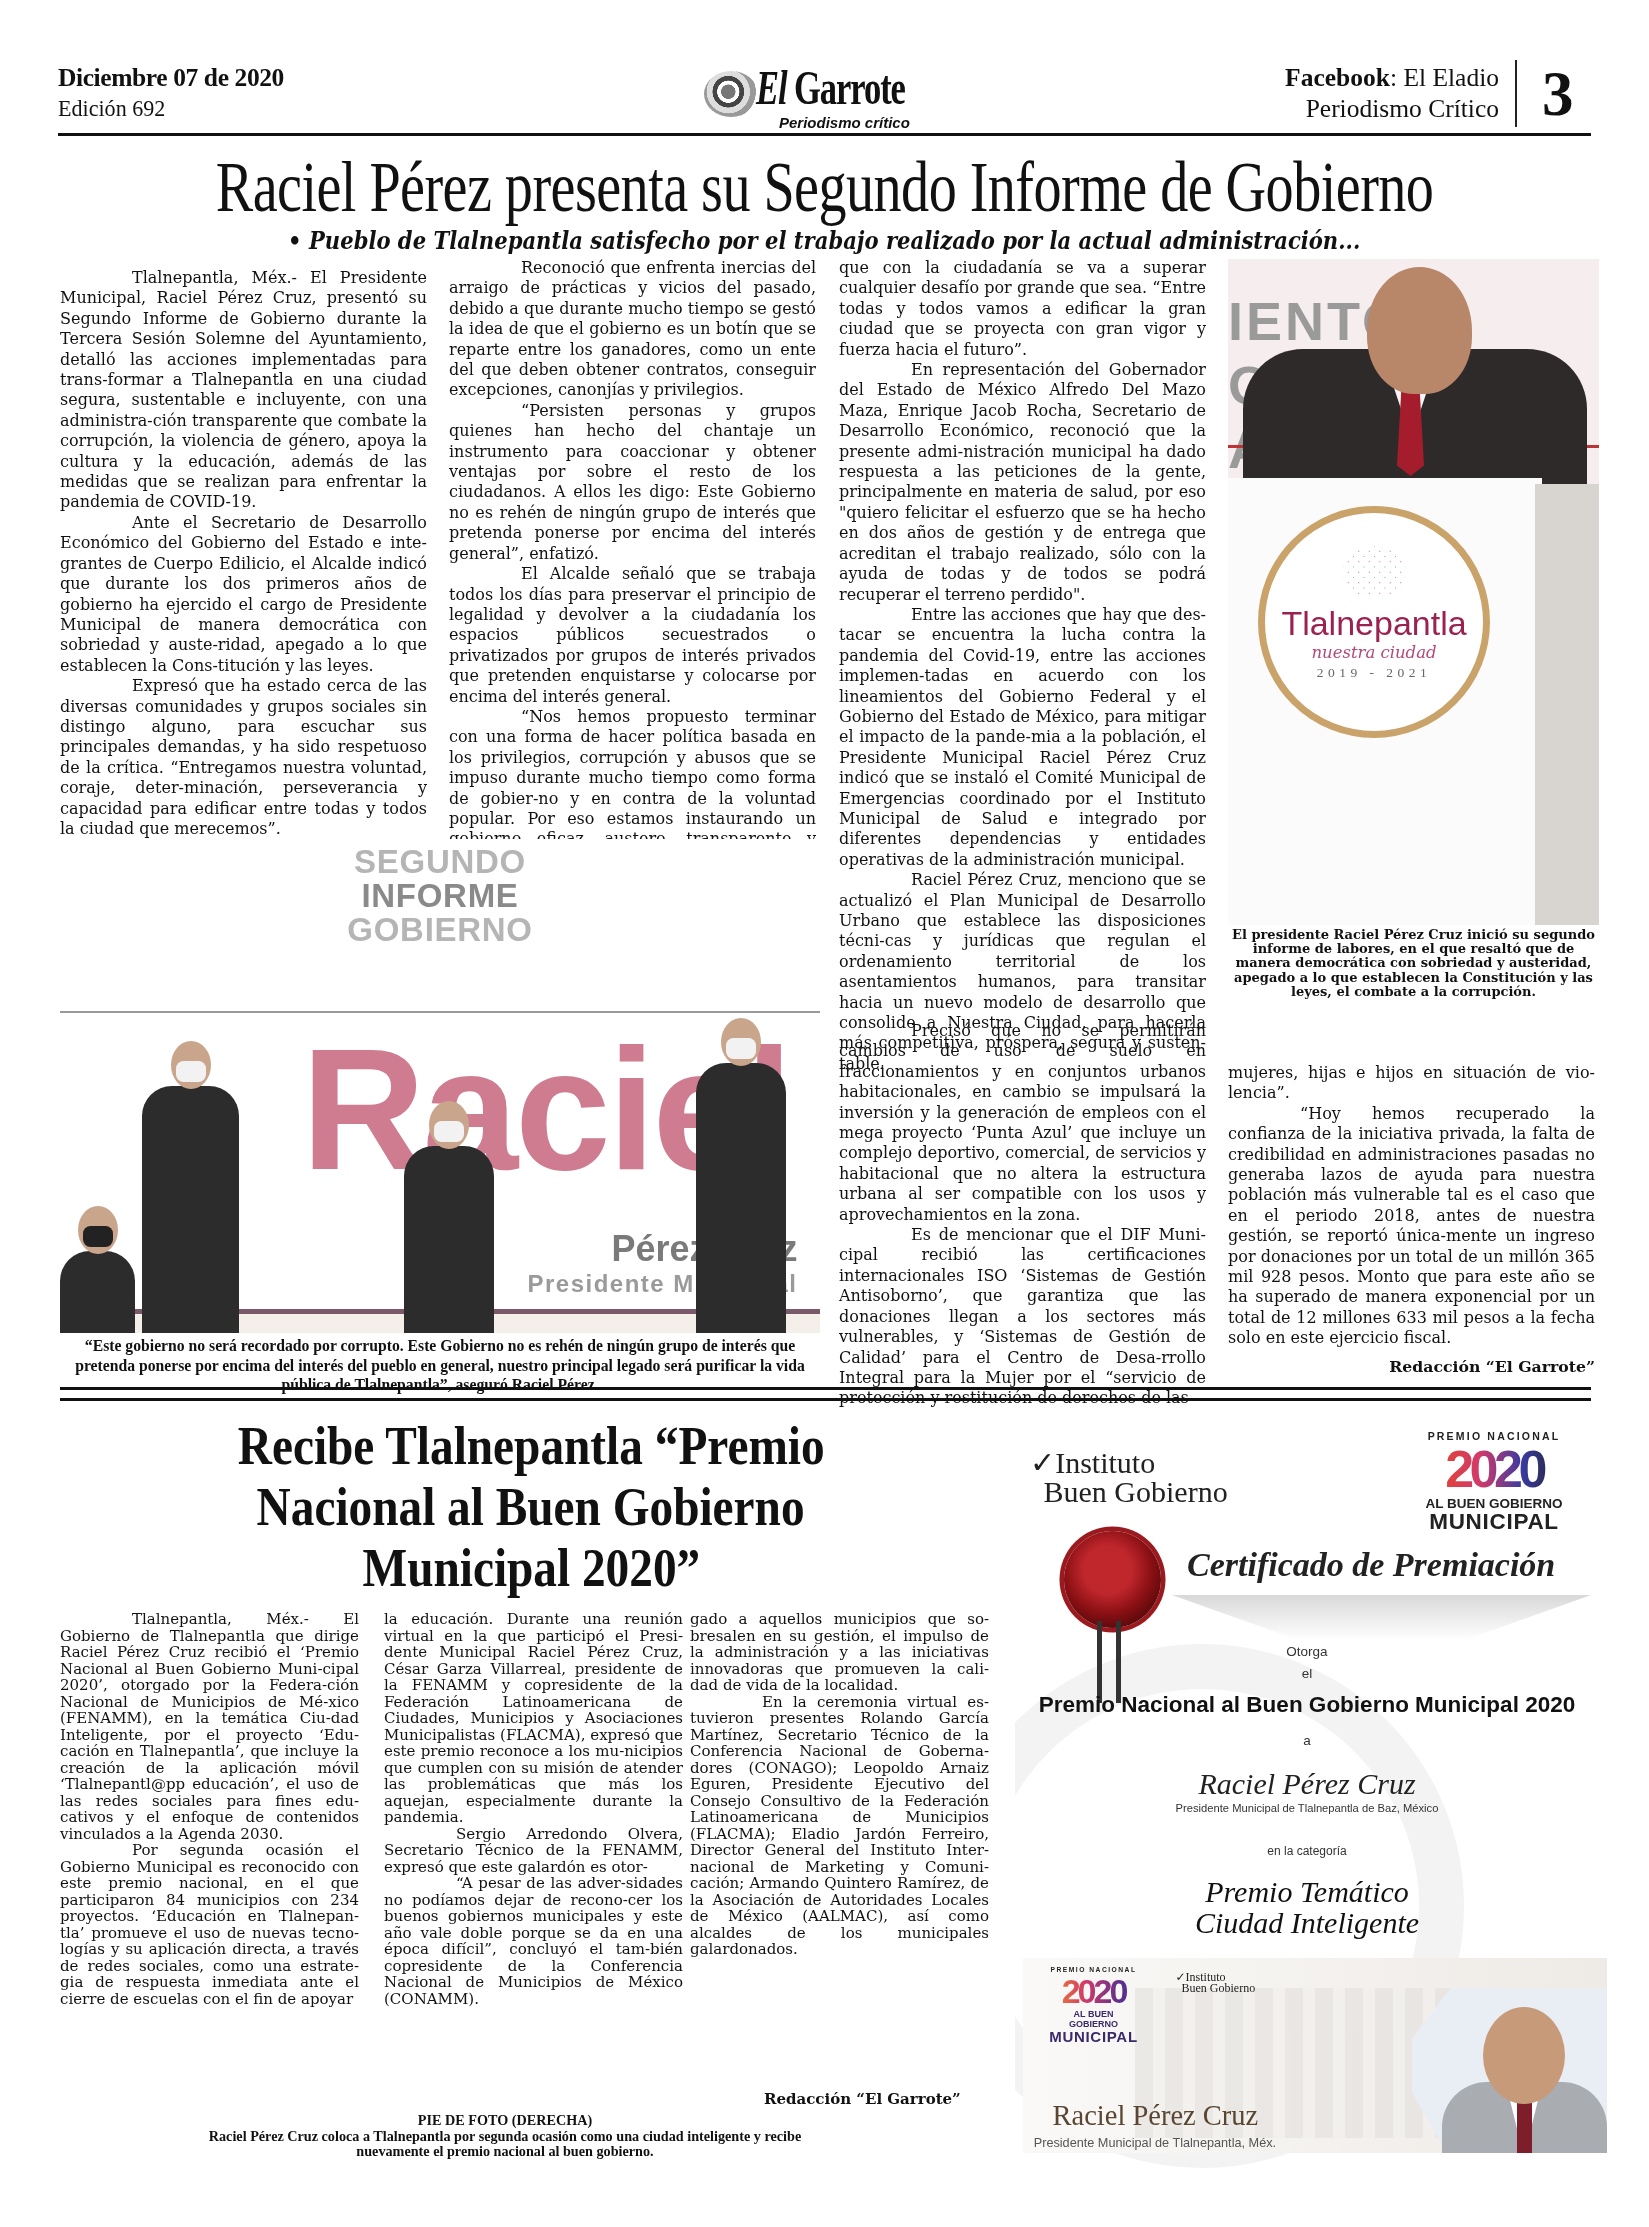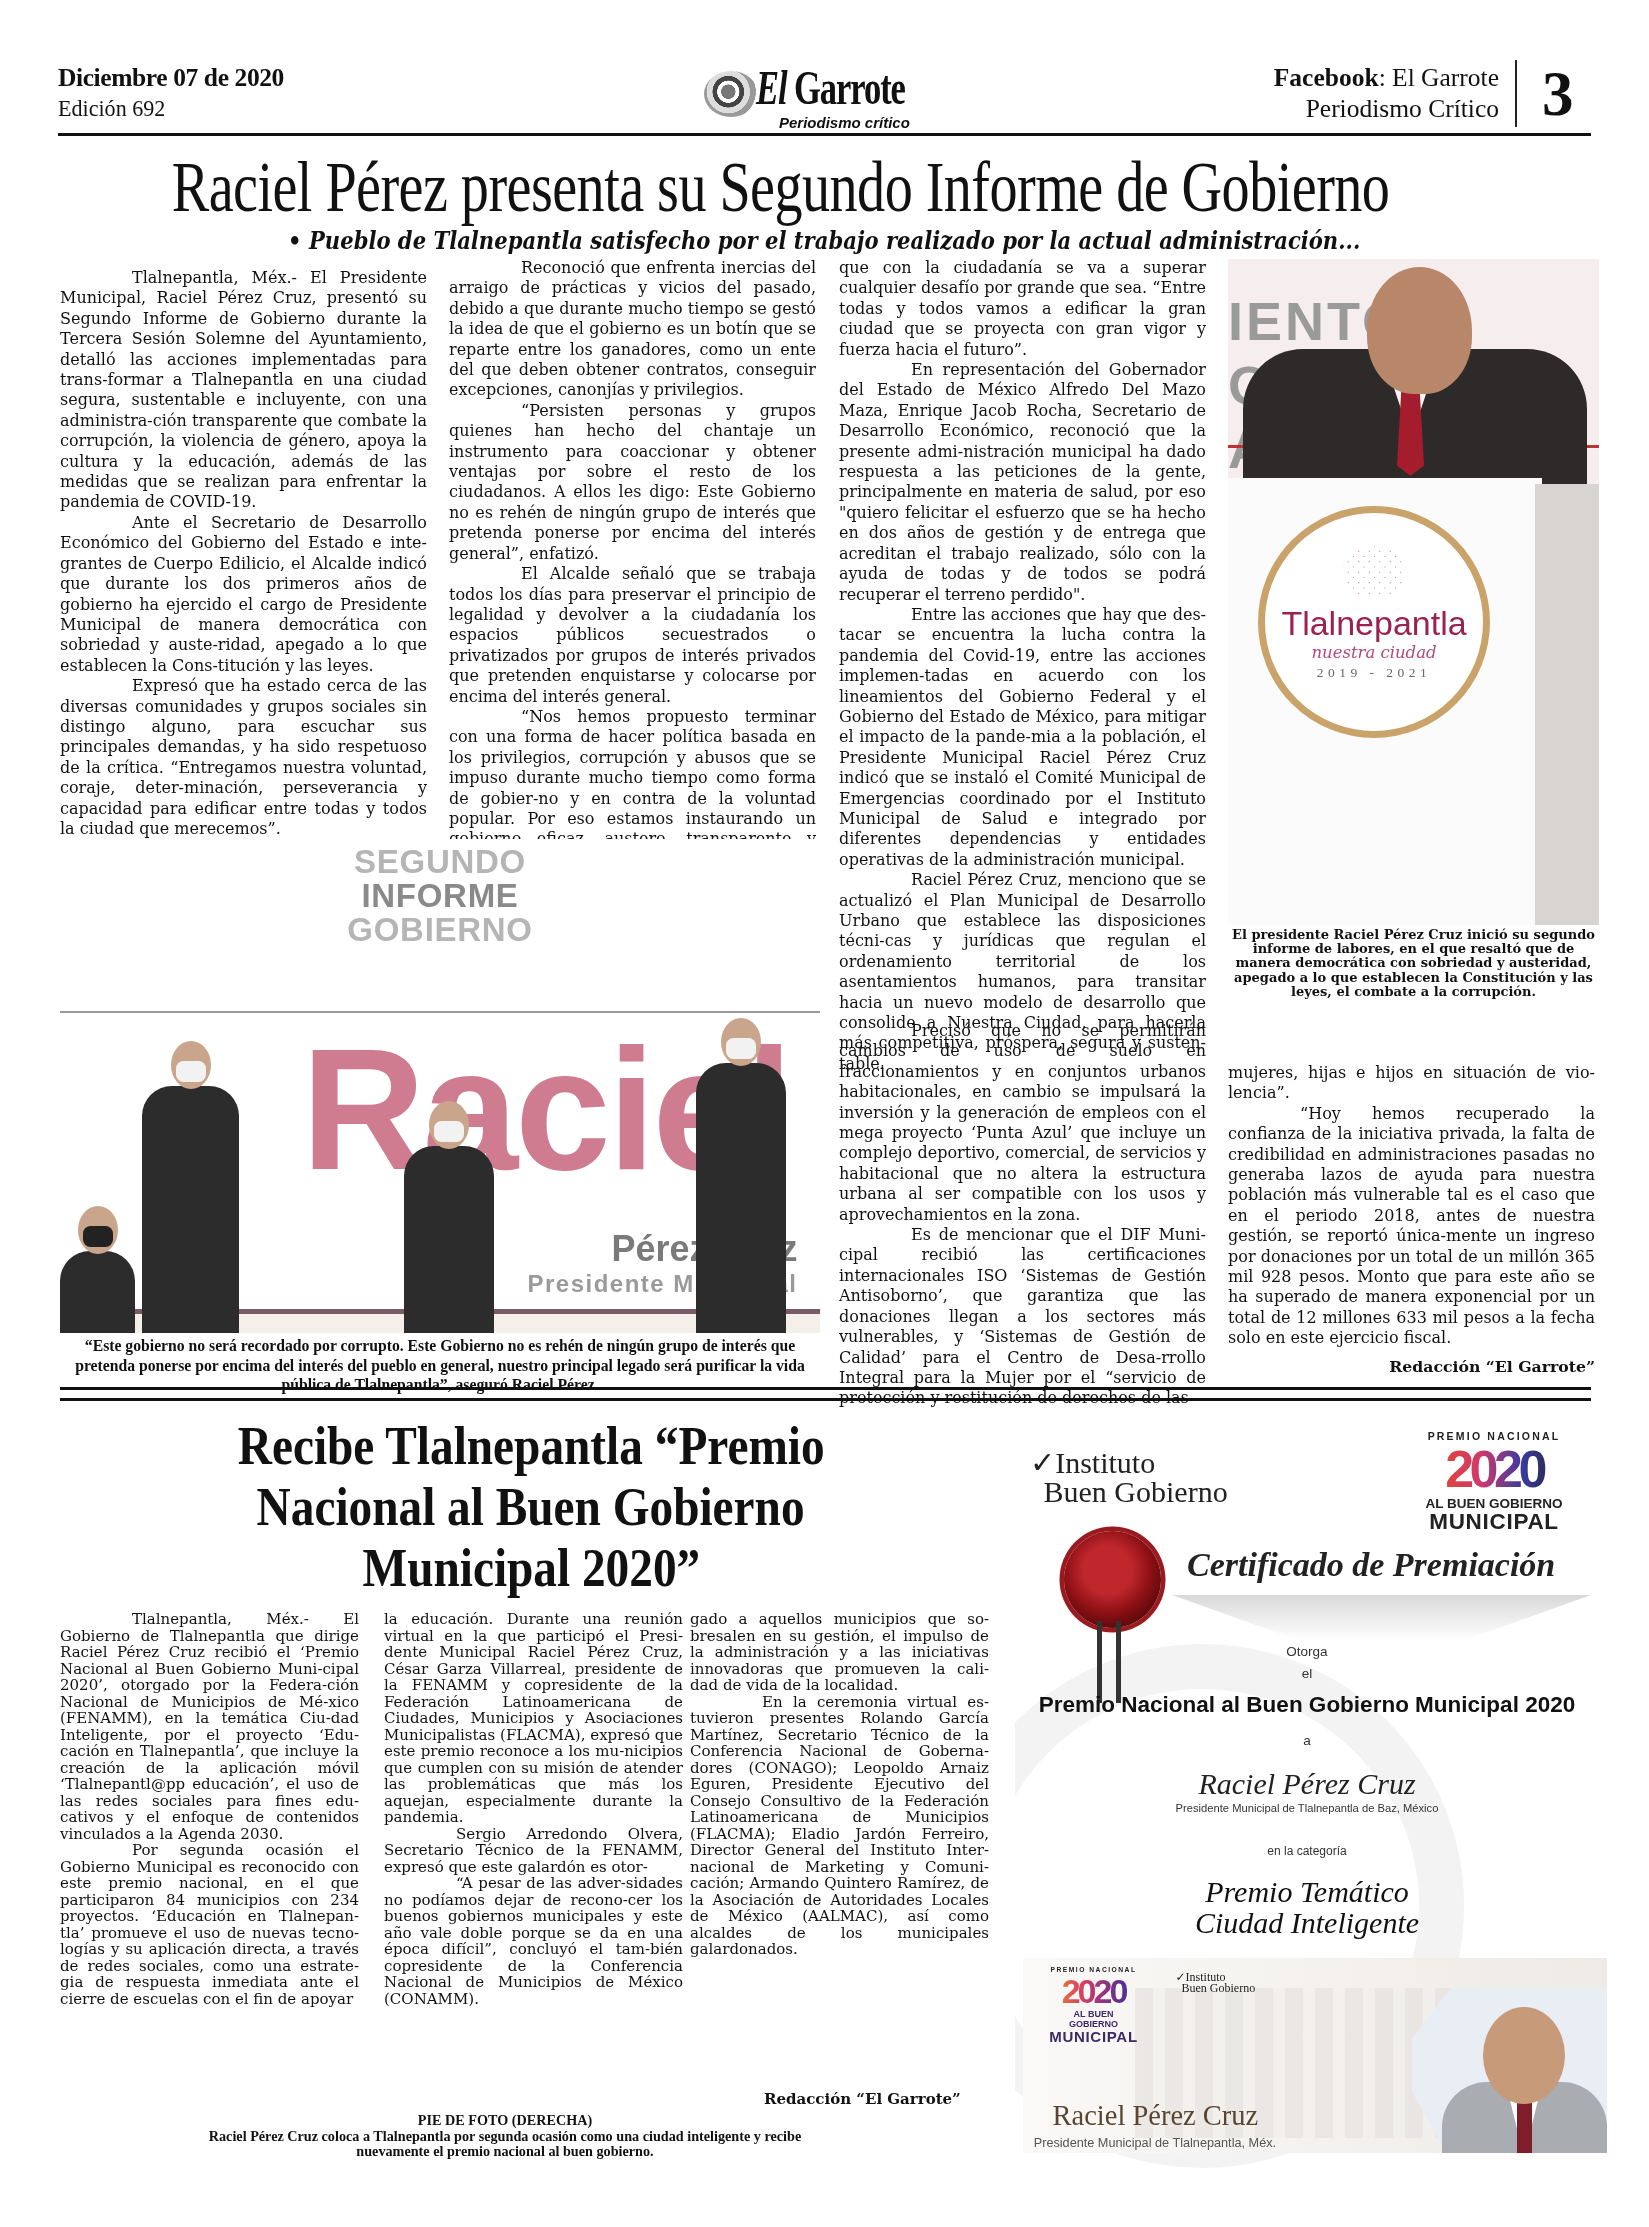--- a/index.html
+++ b/index.html
@@ -18,21 +18,21 @@
     .logo-sub { position: absolute; left: 75px; top: 48px; font-family: "Liberation Sans", sans-serif; font-weight: bold; font-style: italic; font-size: 15px; white-space: nowrap; }
     .hdr-right { position: absolute; right: 150px; top: 63px; text-align: right; font-family: "Liberation Serif", serif; }
     .hdr-fb { font-size: 25.5px; line-height: 30px; }
     .hdr-fb b { font-weight: bold; }
     .hdr-tag { font-size: 25.5px; line-height: 31px; }
     .hdr-vrule { position: absolute; left: 1515px; top: 60px; width: 1.5px; height: 67px; background: #222; }
     .page-num { position: absolute; left: 1542px; top: 61px; font-family: "Liberation Serif", serif; font-weight: bold; font-size: 63px; line-height: 67px; }
     .hdr-rule { position: absolute; left: 58px; right: 58px; top: 133px; height: 3px; background: #111; }
 
     
-    .headline1 { position: absolute; left: 0; width: 1649px; top: 146px; text-align: left; font-family: "Liberation Serif", serif; font-size: 72px; line-height: 82px; letter-spacing: -0.7px; white-space: nowrap; }
+    .headline1 { position: absolute; left: 0; width: 1649px; top: 146px; text-align: center; font-family: "Liberation Serif", serif; font-size: 72px; line-height: 82px; letter-spacing: -0.7px; white-space: nowrap; }
     .headline1 span { display: inline-block; transform: scaleX(0.78); transform-origin: center; }
     .subhead1 { position: absolute; left: 0; width: 1649px; top: 226px; text-align: center; font-family: "DejaVu Serif", serif; font-weight: bold; font-style: italic; font-size: 24px; line-height: 30px; white-space: nowrap; }
     .subhead1 span { display: inline-block; transform: scaleX(0.88); }
 
     .col { position: absolute; font-family: "DejaVu Serif", serif; font-size: 16px; line-height: 20.4px; text-align: justify; hyphens: manual; }
     .col p { text-indent: 72px; }
     .col p.noind { text-indent: 0; }
     .c1 { left: 60px; top: 268px; width: 367px; }
     .c2 { left: 449px; top: 258px; width: 367px; }
     .c3 { left: 839px; top: 258px; width: 367px; }
@@ -137,21 +137,21 @@
   <div class="hdr-ed">Edición 692</div>
 </div>
 
 <div class="logo">
   <div class="logo-emblem"></div>
   <div class="logo-title"><i>El</i> <span>Garrote</span></div>
   <div class="logo-sub">Periodismo crítico</div>
 </div>
 
 <div class="hdr-right">
-  <div class="hdr-fb"><b>Facebook</b><span>: El Garrote</span></div>
+  <div class="hdr-fb"><b>Facebook</b><span>: El Eladio</span></div>
   <div class="hdr-tag">Periodismo Crítico</div>
 </div>
 <div class="hdr-vrule"></div>
 <div class="page-num">3</div>
 <div class="hdr-rule"></div>
 
 <div class="headline1"><span>Raciel Pérez presenta su Segundo Informe de Gobierno</span></div>
 <div class="subhead1"><span>•  Pueblo de Tlalnepantla satisfecho por el trabajo realizado por la actual administración...</span></div>
 
 <div class="col c1">

